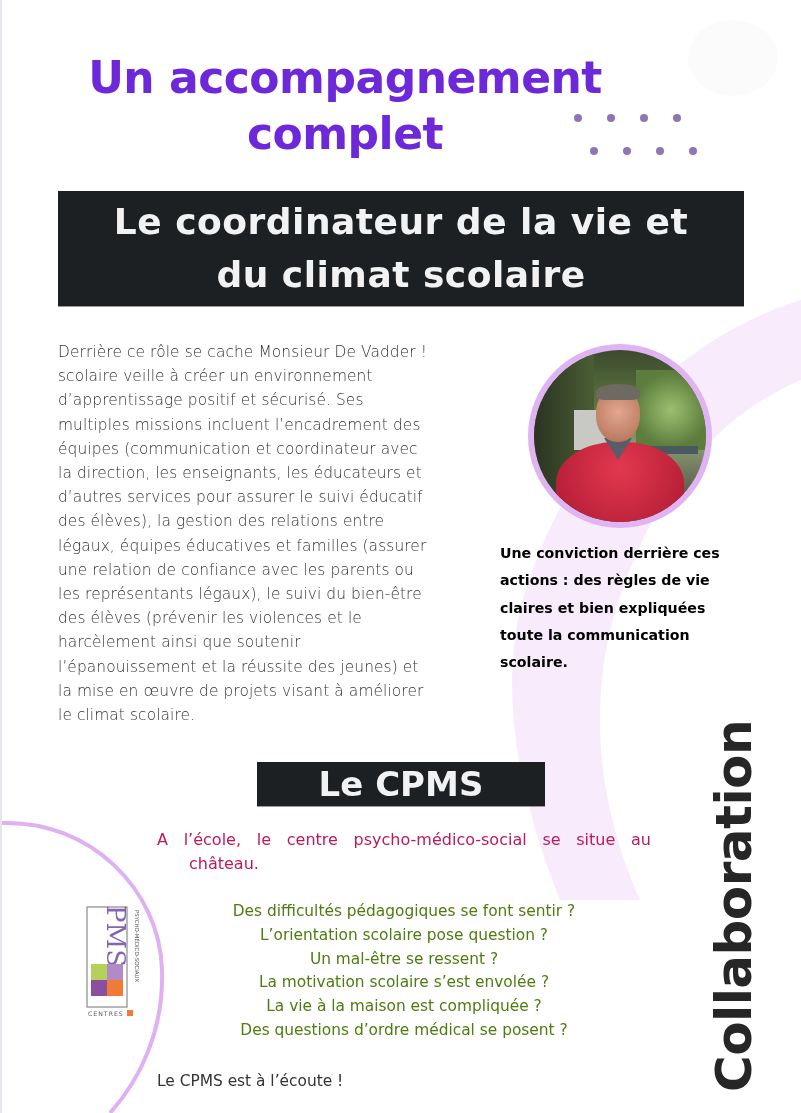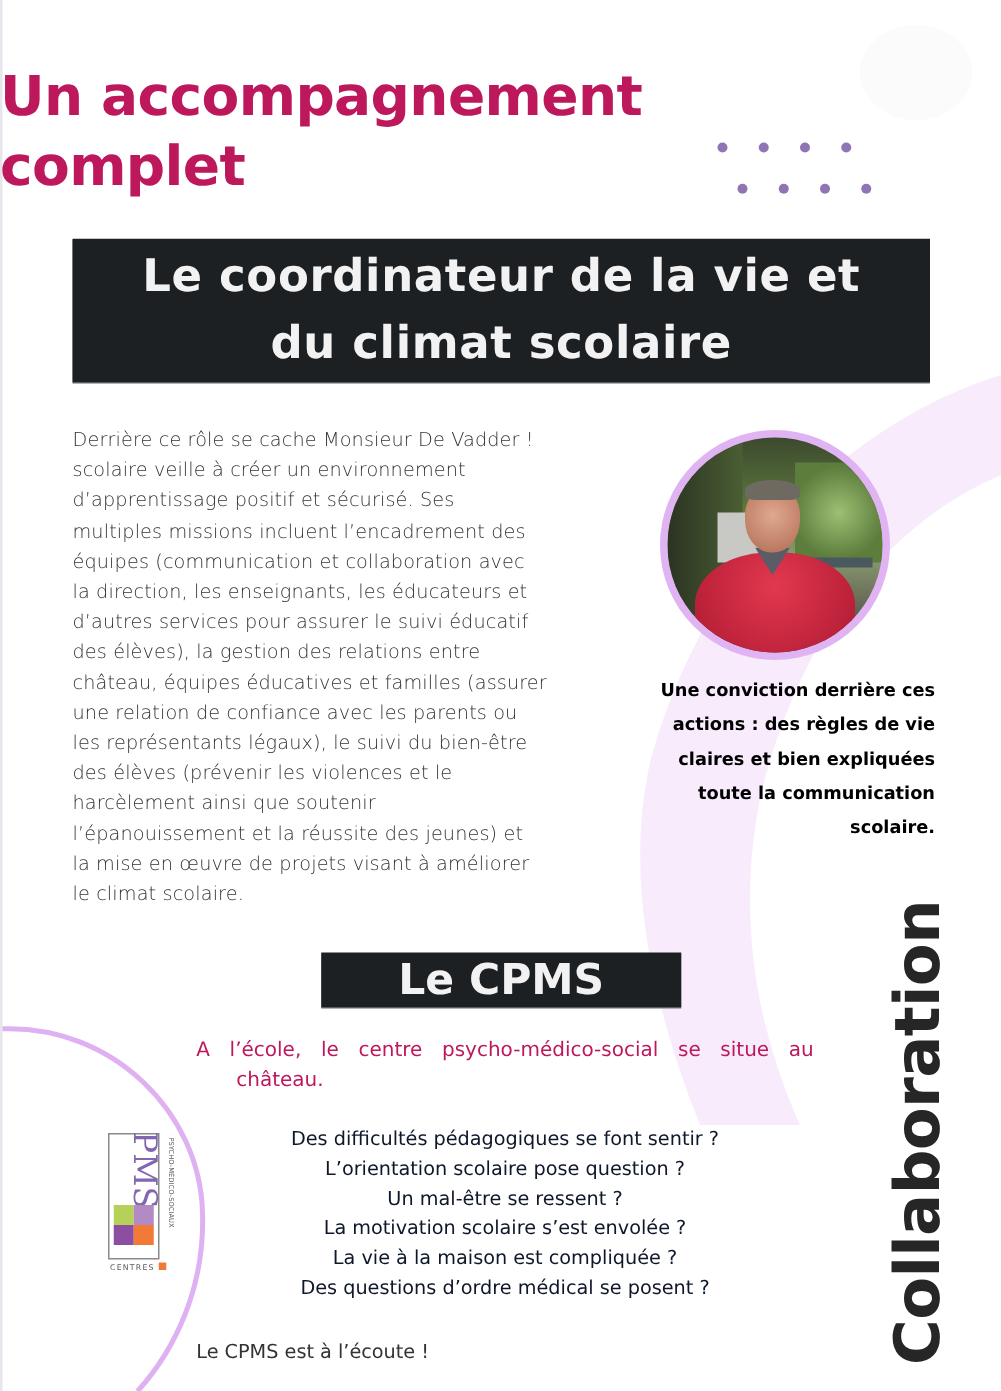--- a/index.html
+++ b/index.html
@@ -60,26 +60,26 @@
       width: 8px; height: 8px;
       border-radius: 50%;
       background: #8f75b4;
     }
 
     .main-title {
       position: absolute;
       left: 0;
       top: 50px;
       width: 690px;
-      text-align: left;
+      text-align: center;
       font-family: "DejaVu Sans", sans-serif;
       font-weight: bold;
       font-size: 44px;
       line-height: 56px;
-      color: #be185d;
+      color: #6d28d9;
       letter-spacing: -0.5px;
     }
 
     .banner {
       position: absolute;
       background: #1c2023;
       color: #f2f2f2;
       text-align: center;
       font-family: "DejaVu Sans", sans-serif;
       font-weight: bold;
@@ -172,21 +172,21 @@
       position: absolute; left: 70px; top: 88px; width: 28px; height: 22px;
       background: #5a5d68;
       clip-path: polygon(0 0, 100% 0, 50% 100%);
     }
 
     .quote {
       position: absolute;
       left: 500px;
       top: 540px;
       width: 248px;
-      text-align: right;
+      text-align: left;
       font-family: "DejaVu Sans", sans-serif;
       font-weight: bold;
       font-size: 14.2px;
       line-height: 27.3px;
       color: #000000;
     }
     .quote span { display: block; white-space: nowrap; }
 
     .vertical-label {
       position: absolute;
@@ -224,21 +224,21 @@
 
     .cpms-questions {
       position: absolute;
       left: 157px;
       top: 900px;
       width: 494px;
       text-align: center;
       font-family: "DejaVu Sans", sans-serif;
       font-size: 15.4px;
       line-height: 23.8px;
-      color: #0f172a;
+      color: #4d7c0f;
     }
     .cpms-questions span { display: block; white-space: nowrap; }
 
     .cpms-closing {
       position: absolute;
       left: 157px;
       top: 1070px;
       font-family: "DejaVu Sans", sans-serif;
       font-size: 15.4px;
       line-height: 23px;
@@ -288,25 +288,25 @@
 <div class="banner banner-coord">
   <div>Le coordinateur de la vie et</div>
   <div>du climat scolaire</div>
 </div>
 
 <div class="coord-body">
   <span>Derrière ce rôle se cache Monsieur De Vadder !</span>
   <span>scolaire veille à créer un environnement</span>
   <span>d’apprentissage positif et sécurisé. Ses</span>
   <span>multiples missions incluent l’encadrement des</span>
-  <span>équipes (communication et collaboration avec</span>
+  <span>équipes (communication et coordinateur avec</span>
   <span>la direction, les enseignants, les éducateurs et</span>
   <span>d’autres services pour assurer le suivi éducatif</span>
   <span>des élèves), la gestion des relations entre</span>
-  <span>château, équipes éducatives et familles (assurer</span>
+  <span>légaux, équipes éducatives et familles (assurer</span>
   <span>une relation de confiance avec les parents ou</span>
   <span>les représentants légaux), le suivi du bien-être</span>
   <span>des élèves (prévenir les violences et le</span>
   <span>harcèlement ainsi que soutenir</span>
   <span>l’épanouissement et la réussite des jeunes) et</span>
   <span>la mise en œuvre de projets visant à améliorer</span>
   <span>le climat scolaire.</span>
 </div>
 
 <div class="portrait">

